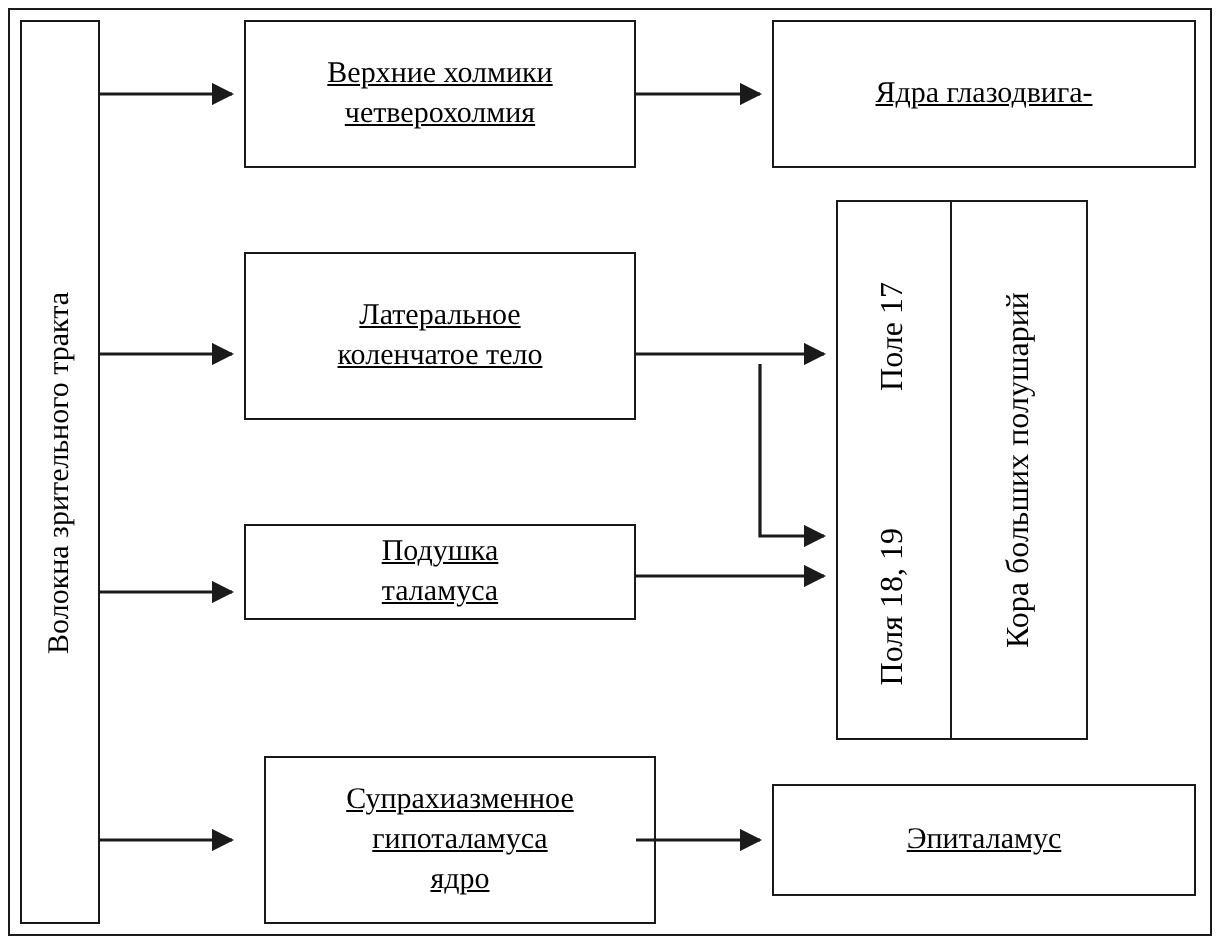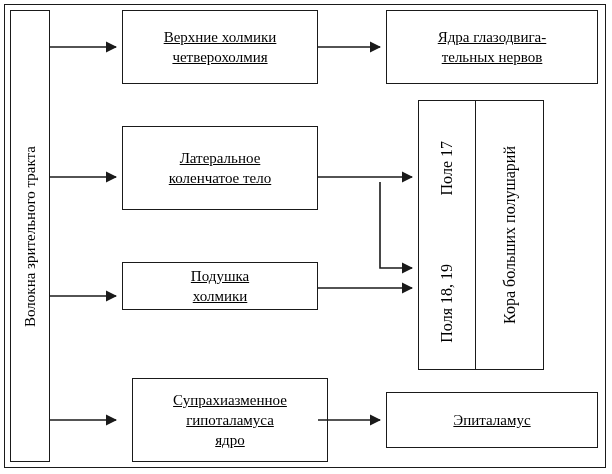--- a/index.html
+++ b/index.html
@@ -111,35 +111,34 @@
   <div class="box" style="left:122px; top:10px; width:196px; height:74px;">
     <div>
       <div>Верхние холмики</div>
       <div>четверохолмия</div>
     </div>
   </div>
 
   <div class="box" style="left:386px; top:10px; width:212px; height:74px;justify-content:center;">
     <div>
       <div>Ядра глазодвига-</div>
-      <div>тельных нервов</div>
     </div>
   </div>
 
   <div class="box" style="left:122px; top:126px; width:196px; height:84px;">
     <div>
       <div>Латеральное</div>
       <div>коленчатое тело</div>
     </div>
   </div>
 
   <div class="box" style="left:122px; top:262px; width:196px; height:48px;">
     <div>
       <div>Подушка</div>
-      <div>холмики</div>
+      <div>таламуса</div>
     </div>
   </div>
 
   <div class="box" style="left:122px; top:378px; width:196px; height:84px;margin-left:10px;">
     <div>
       <div>Супрахиазменное</div>
       <div>гипоталамуса</div>
       <div>ядро</div>
     </div>
   </div>

